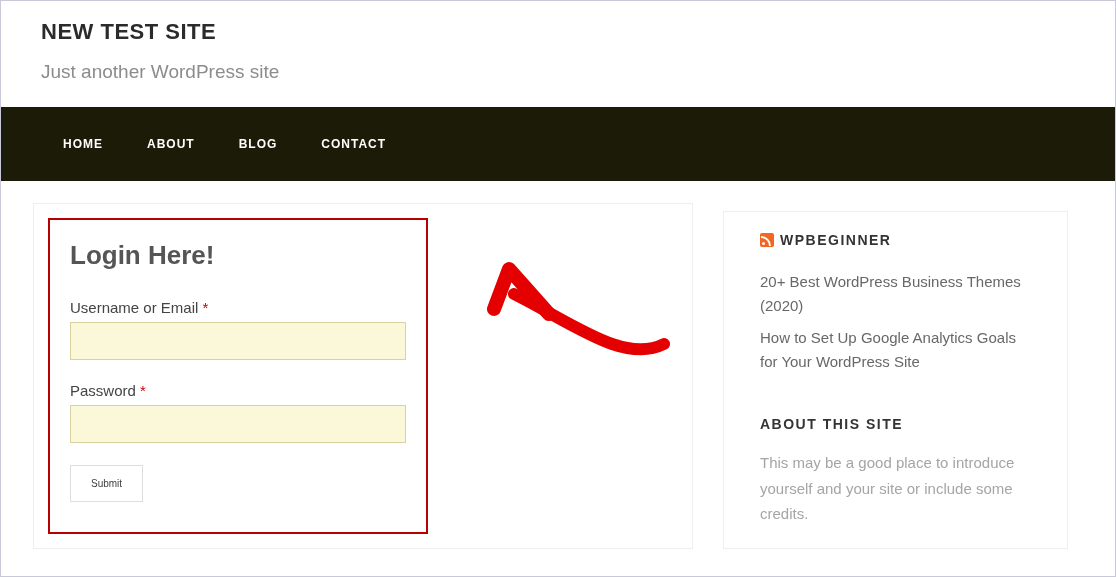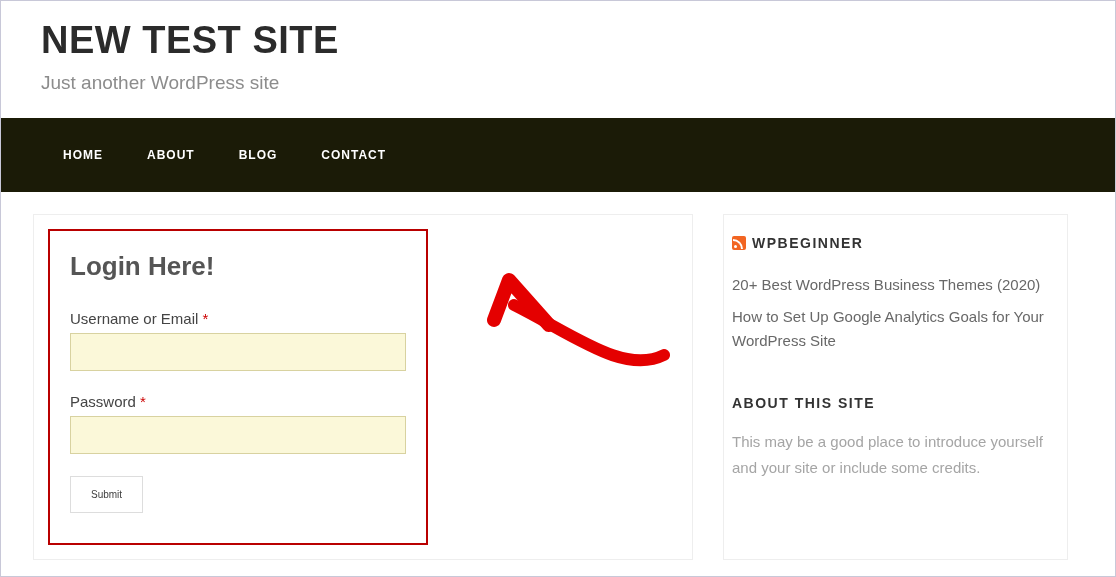--- a/index.html
+++ b/index.html
@@ -13,25 +13,25 @@
   }
   .page {
     width: 100%;
     height: 100%;
     background: #fff;
   }
   .header {
     padding: 18px 40px 10px 40px;
   }
   .site-title {
-    font-size: 38px;
+    font-size: 22px;
     font-weight: 800;
     color: #2b2b2b;
     letter-spacing: 0.5px;
-    margin-bottom: 10px;
+    margin-bottom: 16px;
   }
   .tagline {
     font-size: 19px;
     color: #8c8c8c;
   }
   .navbar {
     background: #1b1b07;
     width: 100%;
     margin-top: 14px;
   }
@@ -101,21 +101,22 @@
   .arrow-svg {
     position: absolute;
     left: 430px;
     top: 30px;
     pointer-events: none;
   }
   .sidebar {
     width: 345px;
     background: #fff;
     border: 1px solid #eee;
-    padding: 20px 8px;
+    padding: 20px 36px;
+    margin-top: 8px;
   }
   .widget-title {
     font-size: 14px;
     font-weight: 700;
     letter-spacing: 1.5px;
     color: #333;
     margin-bottom: 18px;
     display: flex;
     align-items: center;
     gap: 6px;

